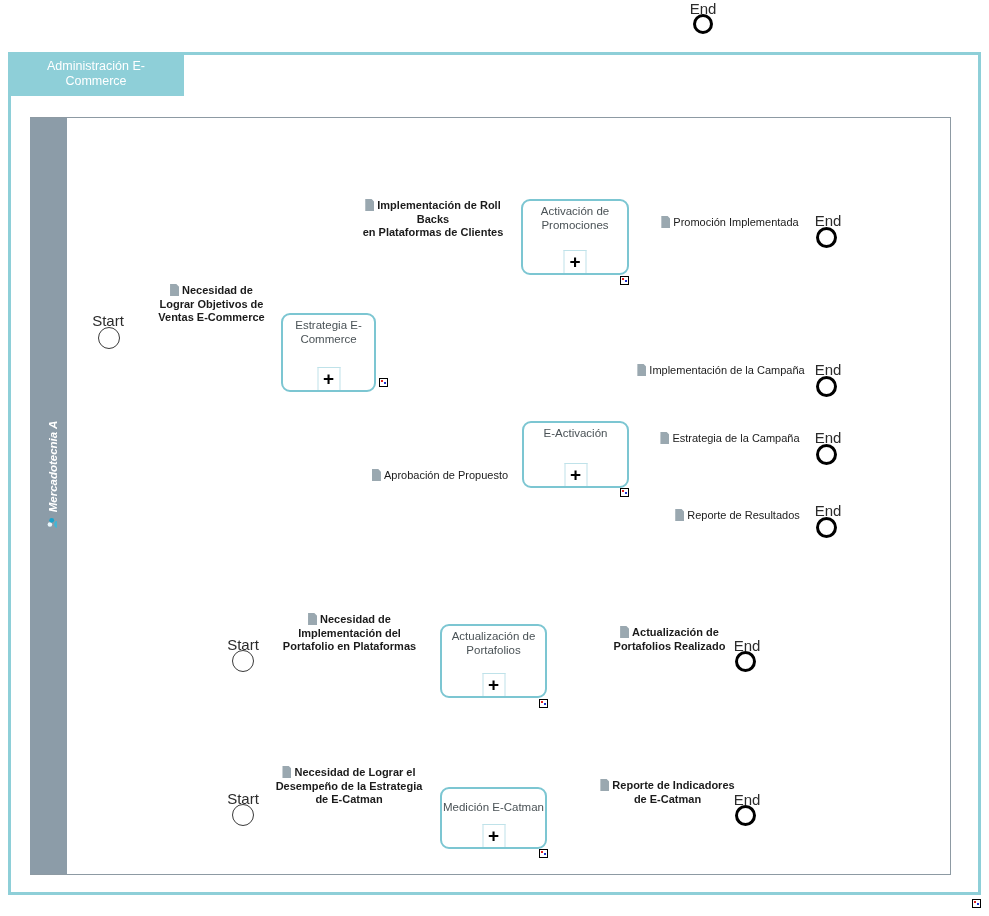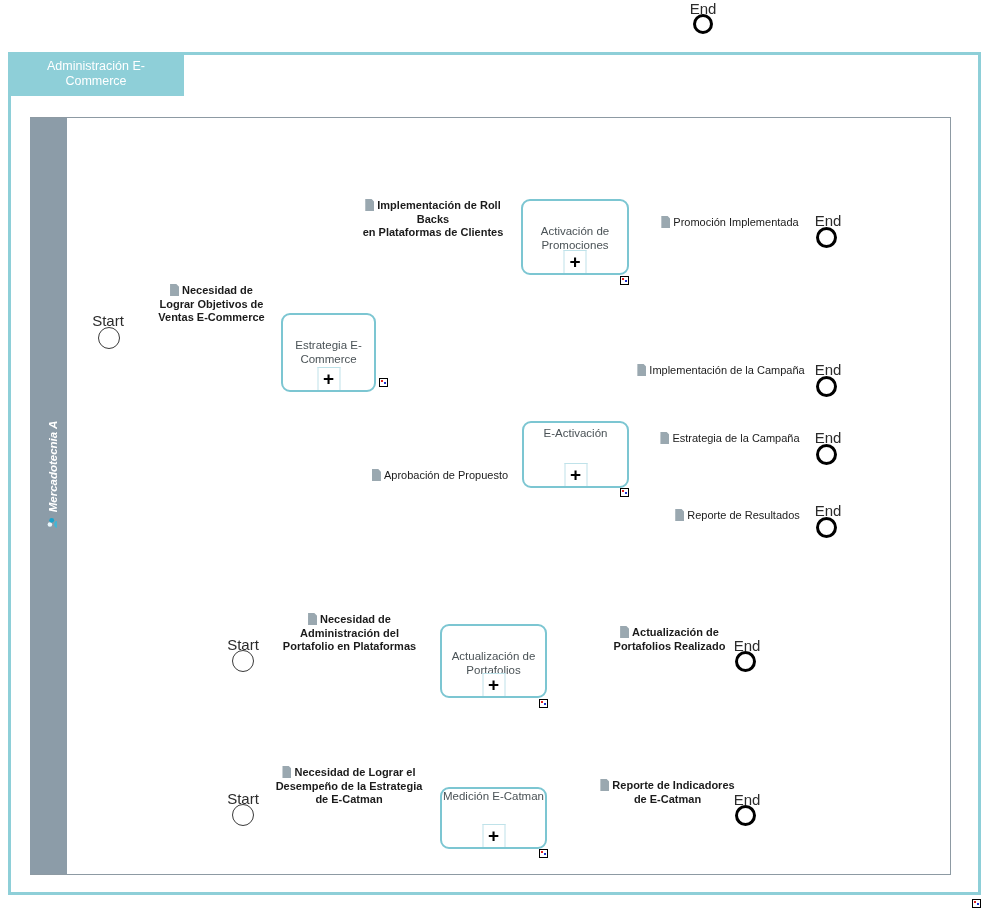--- a/index.html
+++ b/index.html
@@ -95,21 +95,21 @@
   .task {
     position: absolute;
     border: 2px solid #7cc6d2;
     border-radius: 9px;
     box-sizing: border-box;
     background: #ffffff;
     color: #4a5256;
     font-size: 11.5px;
     line-height: 14px;
     text-align: center;
-    padding-top: 23px;
+    padding-top: 3px;
   }
   .task-marker {
     position: absolute;
     left: 50%;
     transform: translateX(-50%);
     bottom: 0;
     width: 23px;
     height: 23px;
     border: 1px solid #bfe2e9;
     border-bottom: none;
@@ -308,21 +308,21 @@
     <span class="doc-ico"></span><span>Reporte de Resultados</span>
   </div>
   <div class="ev-label" style="left:793px; top:502px;">End</div>
   <div class="ev end" style="left:816px; top:517px; width:21px; height:21px;"></div>
 
   <div class="ev-label" style="left:208px; top:636px;">Start</div>
   <div class="ev start" style="left:232px; top:650px; width:22px; height:22px;"></div>
 
   <div class="flab" style="left:262px; top:613px; width:175px;">
     <span class="doc-ico"></span><span>Necesidad de</span><br>
-    <span>Administración del</span><br>
+    <span>Implementación del</span><br>
     <span>Portafolio en Plataformas</span>
   </div>
 
   <div class="task" style="left:440px; top:624px; width:107px; height:74px;">
     <span>Actualización de</span><br>
     <span>Portafolios</span>
     <div class="task-marker">+</div>
   </div>
   <div class="brk" style="left:539px; top:699px;"></div>
 
@@ -335,21 +335,21 @@
 
   <div class="ev-label" style="left:208px; top:790px;">Start</div>
   <div class="ev start" style="left:232px; top:804px; width:22px; height:22px;"></div>
 
   <div class="flab" style="left:259px; top:766px; width:180px;">
     <span class="doc-ico"></span><span>Necesidad de Lograr el</span><br>
     <span>Desempeño de la Estrategia</span><br>
     <span>de E-Catman</span>
   </div>
 
-  <div class="task" style="left:440px; top:787px; width:107px; height:62px; padding-top:0;">
+  <div class="task" style="left:440px; top:787px; width:107px; height:62px; padding-top:11px;">
     <span>Medición E-Catman</span>
     <div class="task-marker">+</div>
   </div>
   <div class="brk" style="left:539px; top:849px;"></div>
 
   <div class="flab" style="left:590px; top:779px; width:155px;">
     <span class="doc-ico"></span><span>Reporte de Indicadores</span><br>
     <span>de E-Catman</span>
   </div>
   <div class="ev-label" style="left:712px; top:791px;">End</div>

